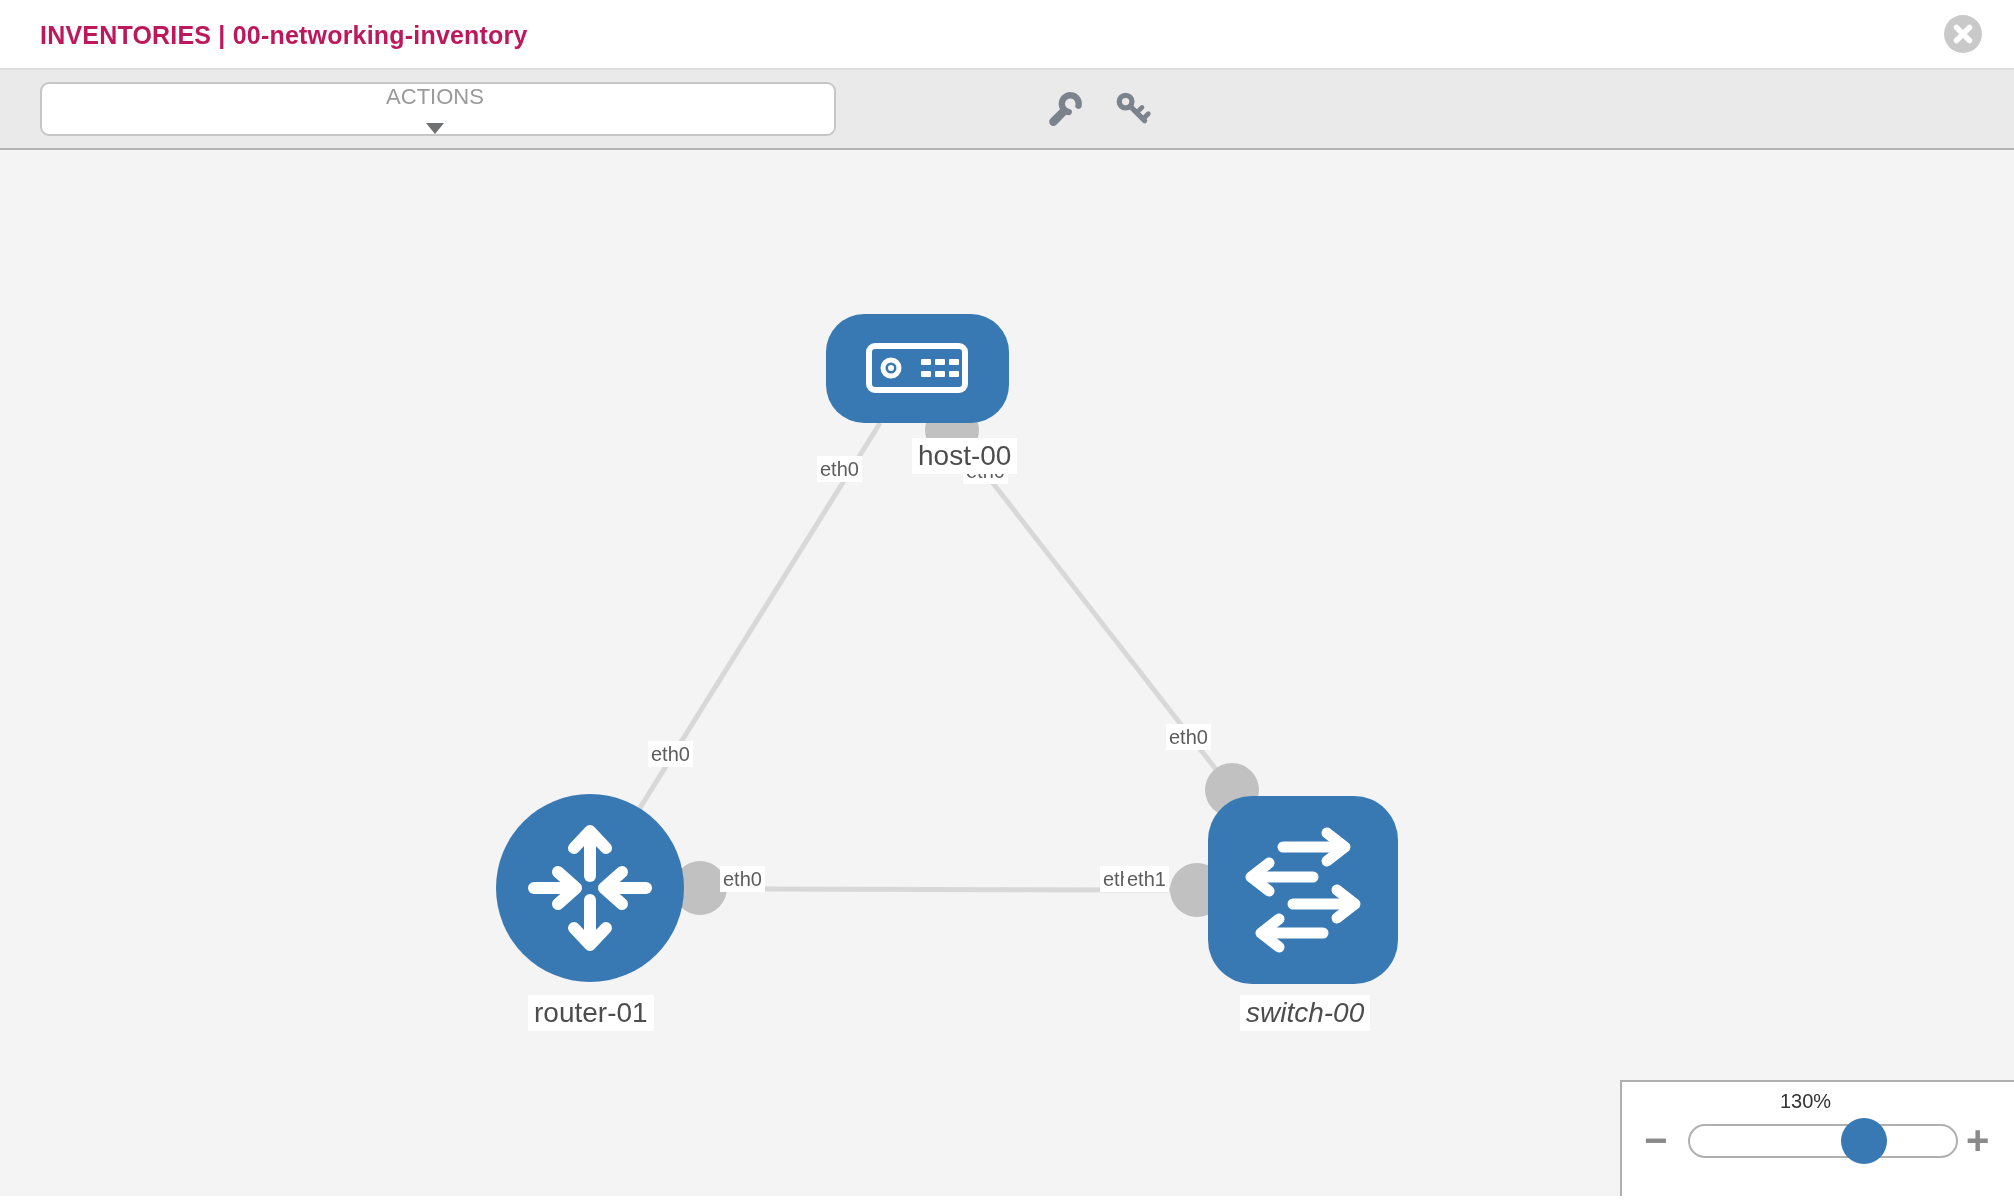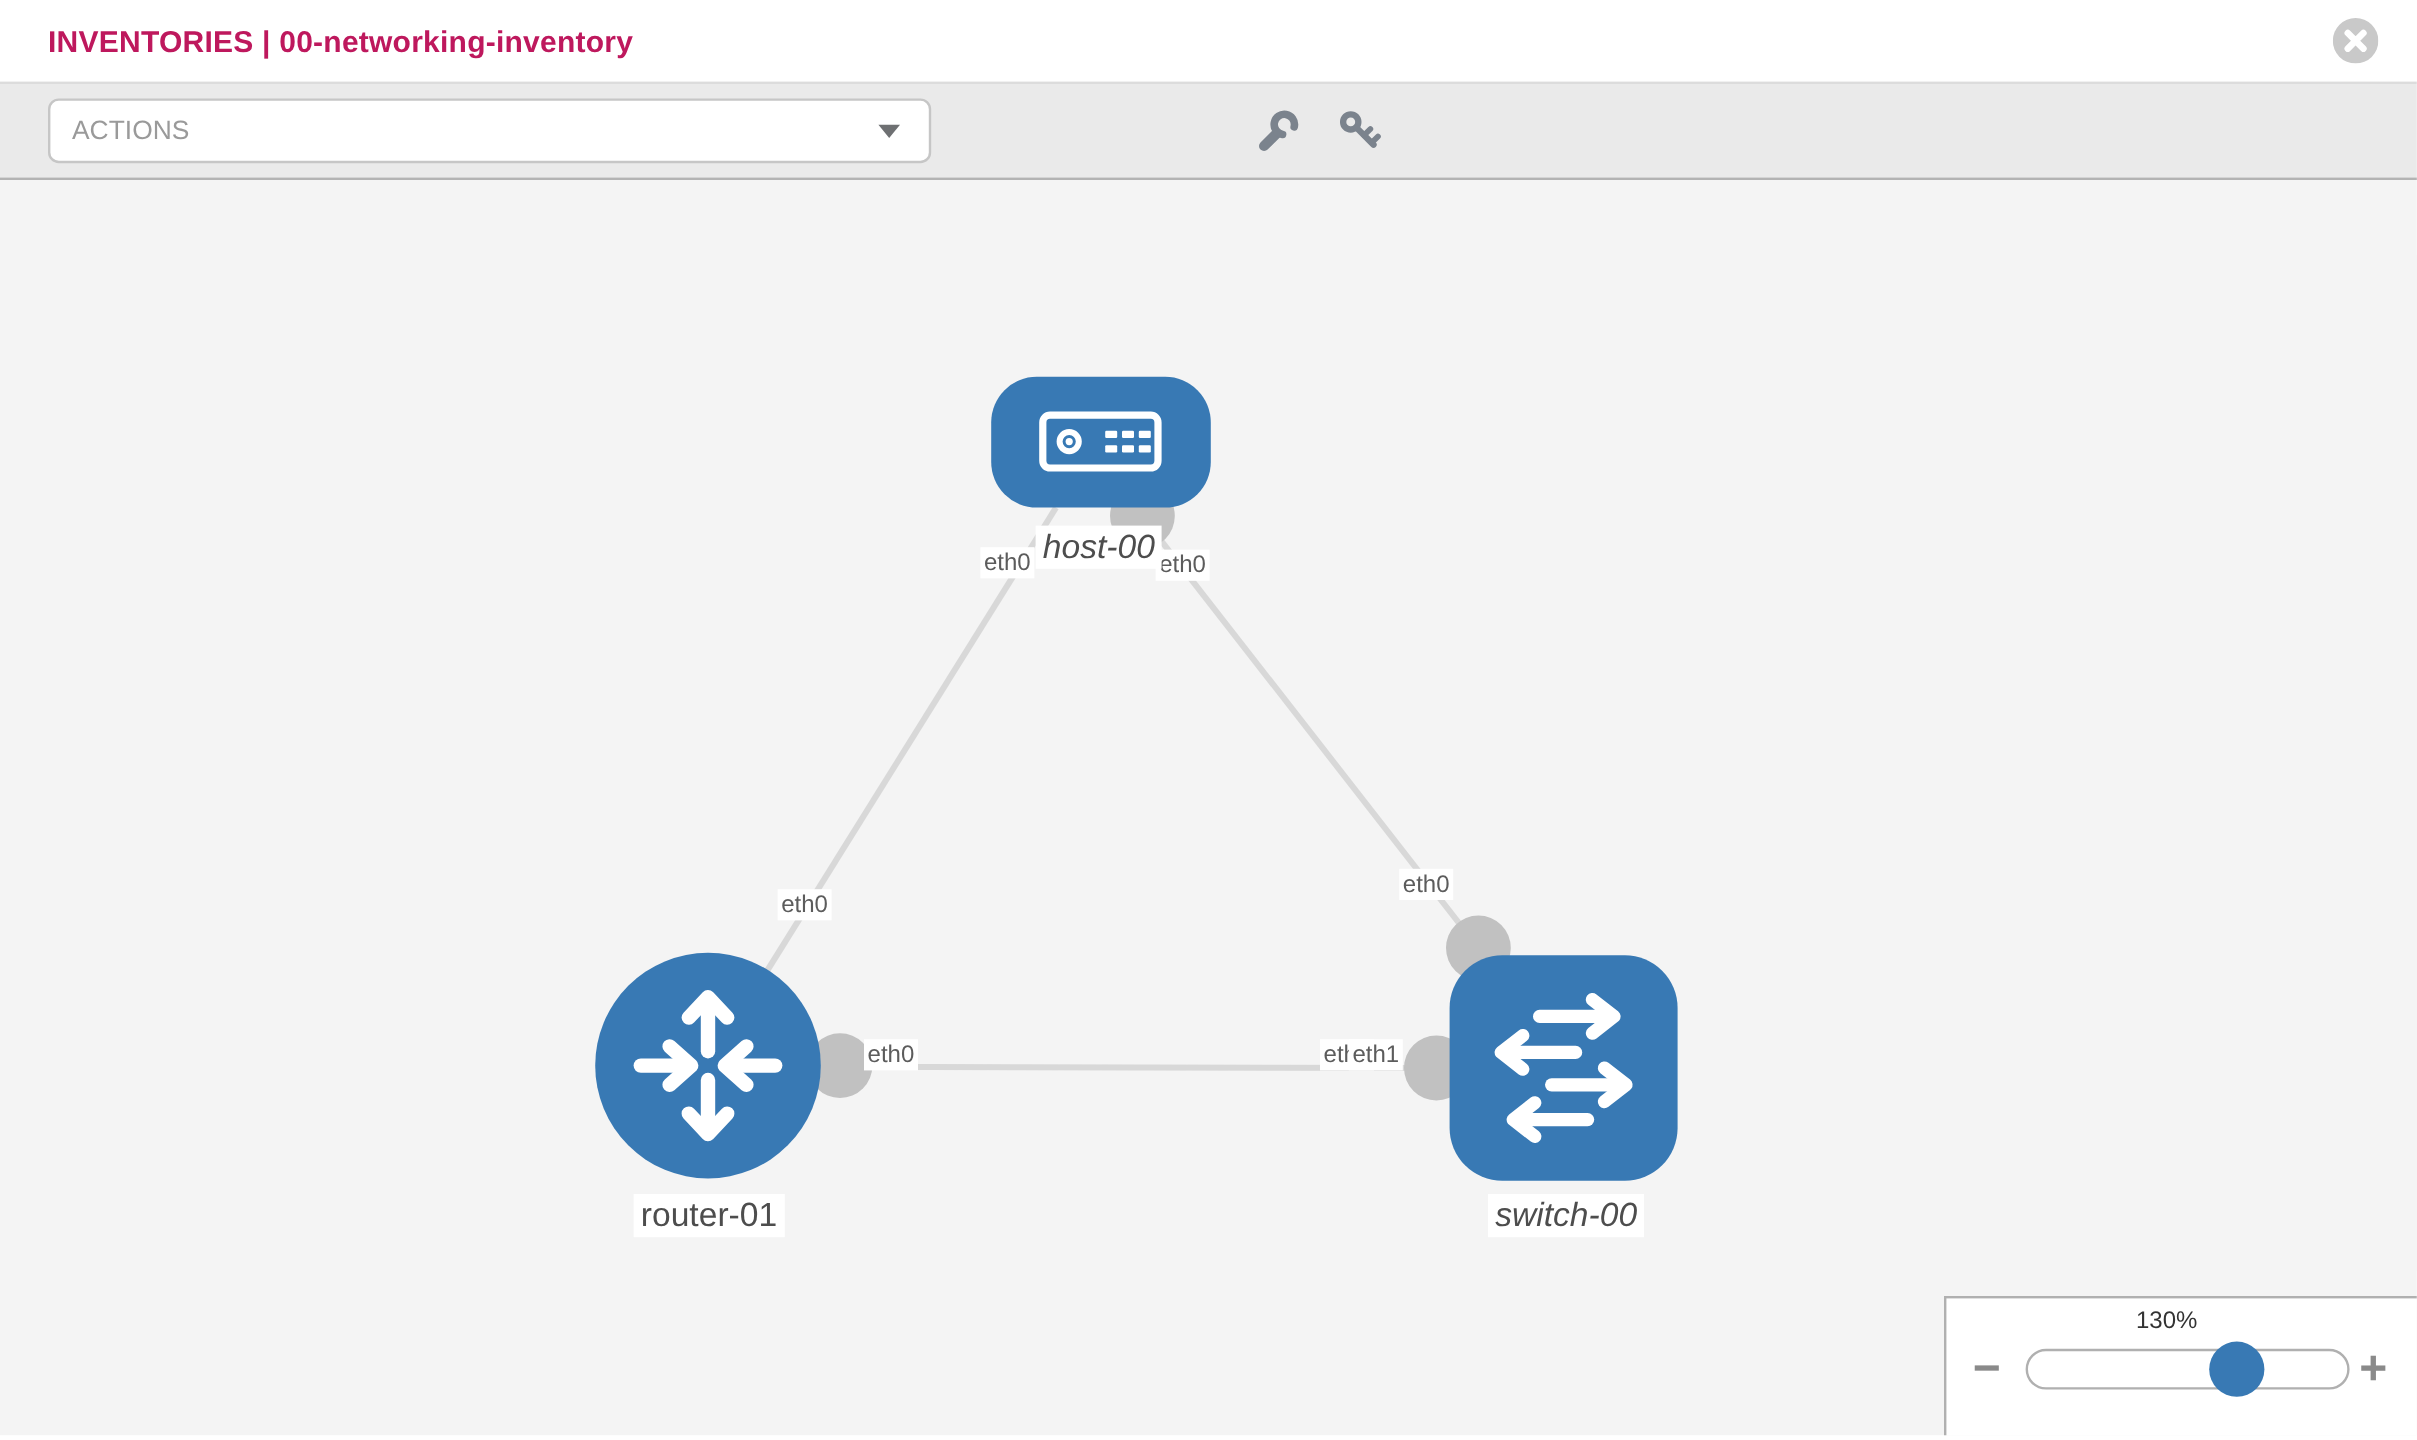--- a/index.html
+++ b/index.html
@@ -10,21 +10,21 @@
   
   .header { position:relative; height:70px; background:#fff; border-bottom:2px solid #dcdcdc; }
   .title { position:absolute; left:40px; top:0; line-height:70px; font-size:25px; font-weight:bold; color:#be185d; letter-spacing:.2px; }
   .close-btn { position:absolute; right:32px; top:15px; width:38px; height:38px; cursor:pointer; }
 
   
   .toolbar { position:relative; height:80px; background:#eaeaea; border-bottom:2px solid #b3b3b3; }
   .select { position:absolute; top:12px; height:54px; background:#fff; border:2px solid #c6c6c6; border-radius:9px; display:flex; align-items:center; padding:0 24px 0 18px; color:#9a9a9a; font-size:22px; cursor:pointer; }
   .select .sel-label { flex:1; }
   .caret { width:0; height:0; border-left:9px solid transparent; border-right:9px solid transparent; border-top:11px solid #6e7072; }
-  .actions { left:40px; width:736px; }
+  .actions { left:40px; width:796px;flex-direction:column; }
   .search { left:1183px; width:796px; }
   .tool-icons { position:absolute; left:1046px; top:0; height:78px; display:flex; align-items:center; gap:30px; }
   .tool-icons svg { display:block; cursor:pointer; }
 
   
   .canvas { position:relative; height:1046px; background:#f4f4f4; overflow:hidden; }
   .graph-svg { position:absolute; left:0; top:0; }
   .lbl { position:absolute; background:#fff; color:#5c5c5c; font-size:20px; line-height:26px; padding:0 3px; white-space:nowrap; }
   .node-lbl { position:absolute; background:#fff; color:#4d4d4d; font-size:28px; line-height:36px; padding:0 6px; white-space:nowrap; }
 
@@ -140,21 +140,21 @@
     </svg>
 
     <span class="lbl" style="left:817px; top:306px;">eth0</span>
     <span class="lbl" style="left:963px; top:308px;">eth0</span>
     <span class="lbl" style="left:648px; top:591px;">eth0</span>
     <span class="lbl" style="left:1166px; top:574px;">eth0</span>
     <span class="lbl" style="left:720px; top:716px;">eth0</span>
     <span class="lbl" style="left:1100px; top:716px;">eth0</span>
     <span class="lbl" style="left:1124px; top:716px;">eth1</span>
 
-    <span class="node-lbl" style="left:863px; top:288px;font-style:italic;">host-00</span>
+    <span class="node-lbl" style="left:912px; top:288px;">host-00</span>
     <span class="node-lbl" style="left:528px; top:845px;">router-01</span>
     <span class="node-lbl" style="left:1240px; top:845px;font-style:italic;">switch-00</span>
 
     <div class="zoom-panel">
       <div class="zoom-level">130%</div>
       <div class="zoom-minus">−</div>
       <div class="zoom-track"></div>
       <div class="zoom-handle"></div>
       <div class="zoom-plus">+</div>
     </div>

